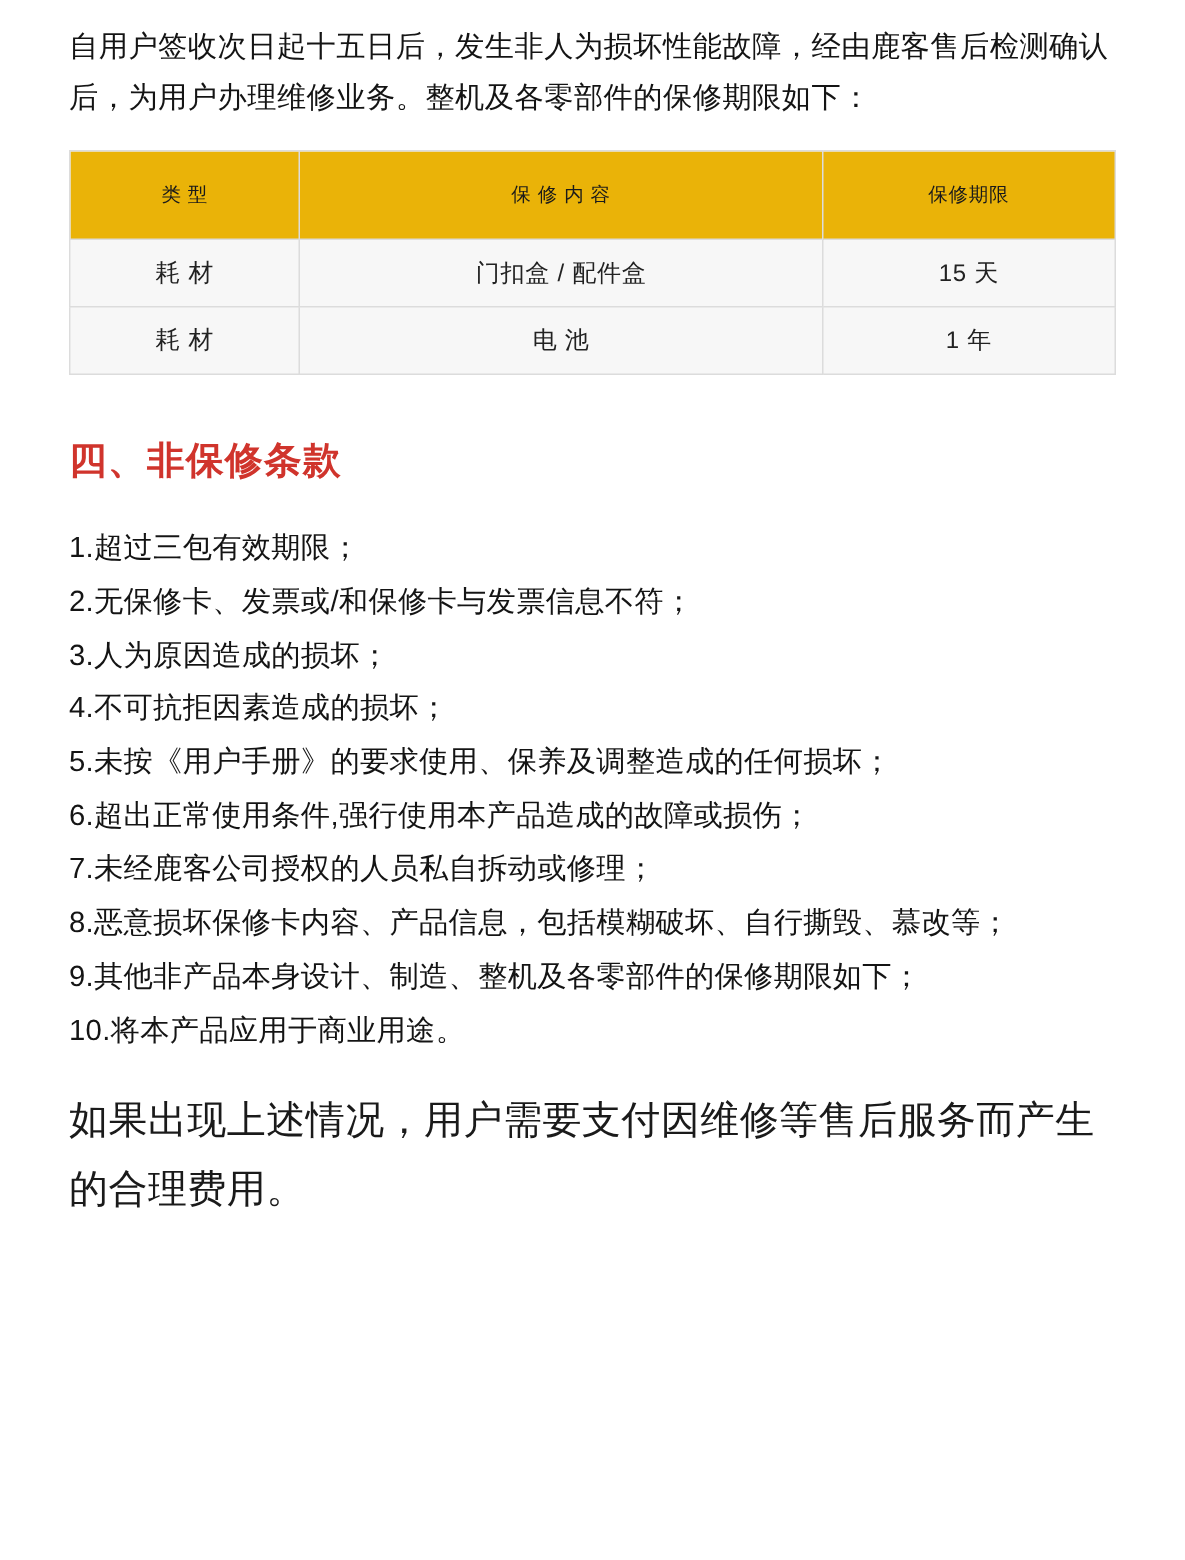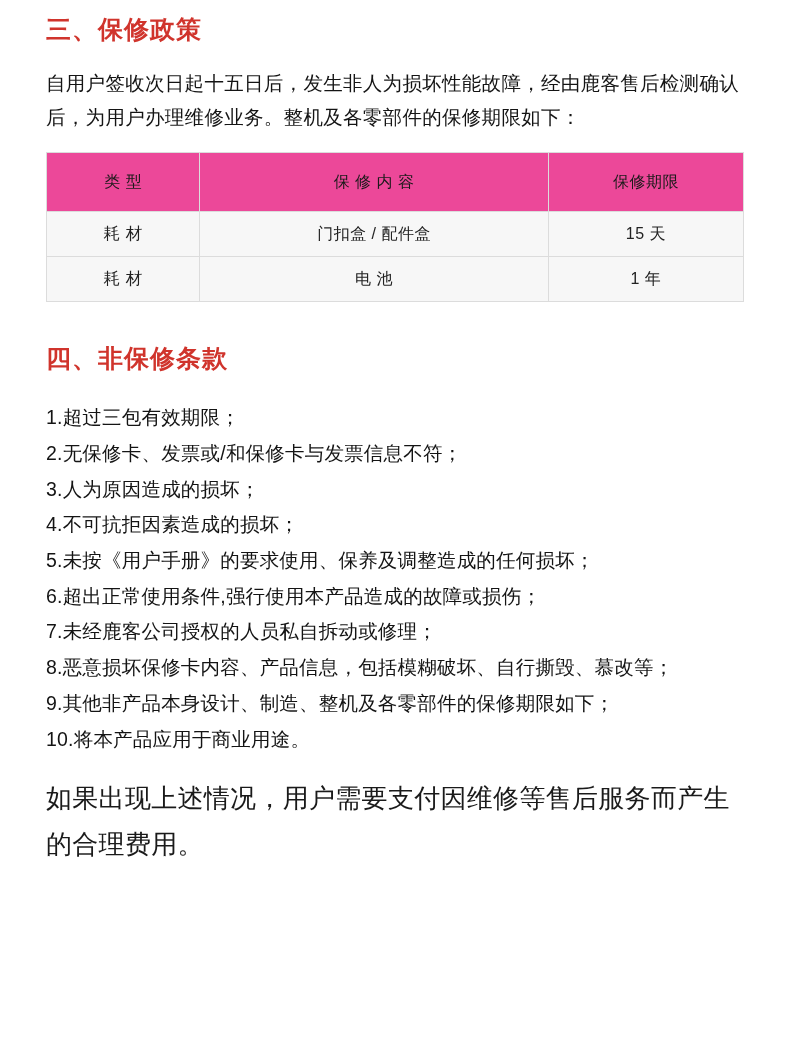--- a/index.html
+++ b/index.html
@@ -49,22 +49,22 @@
   }
   table.warranty-table th,
   table.warranty-table td {
     border: 1px solid #dcdcdc;
     text-align: center;
     font-weight: normal;
     color: #222;
     letter-spacing: 0.5px;
   }
   table.warranty-table th {
-    background: #ec4899;
-    font-size: 16px;
+    background: #eab308;
+    font-size: 13px;
     height: 56px;
     color: #1a1a1a;
   }
   table.warranty-table td {
     background: #f7f7f7;
     font-size: 16px;
     height: 42px;
   }
   table.warranty-table td.cell-type { font-size: 16.5px; }
   .col-type { width: 22%; }
@@ -102,21 +102,20 @@
     line-height: 1.75;
     margin: 16px 0 0 0;
     letter-spacing: 0.3px;
   }
 </style>
 </head>
 <body>
 
 <div class="page">
 
-  <h2 class="section-heading">三、保修政策</h2>
 
   <p class="body-text">自用户签收次日起十五日后，发生非人为损坏性能故障，经由鹿客售后检测确认后，为用户办理维修业务。整机及各零部件的保修期限如下：</p>
 
   <table class="warranty-table">
     <colgroup>
       <col class="col-type">
       <col class="col-content">
       <col class="col-period">
     </colgroup>
     <thead>

